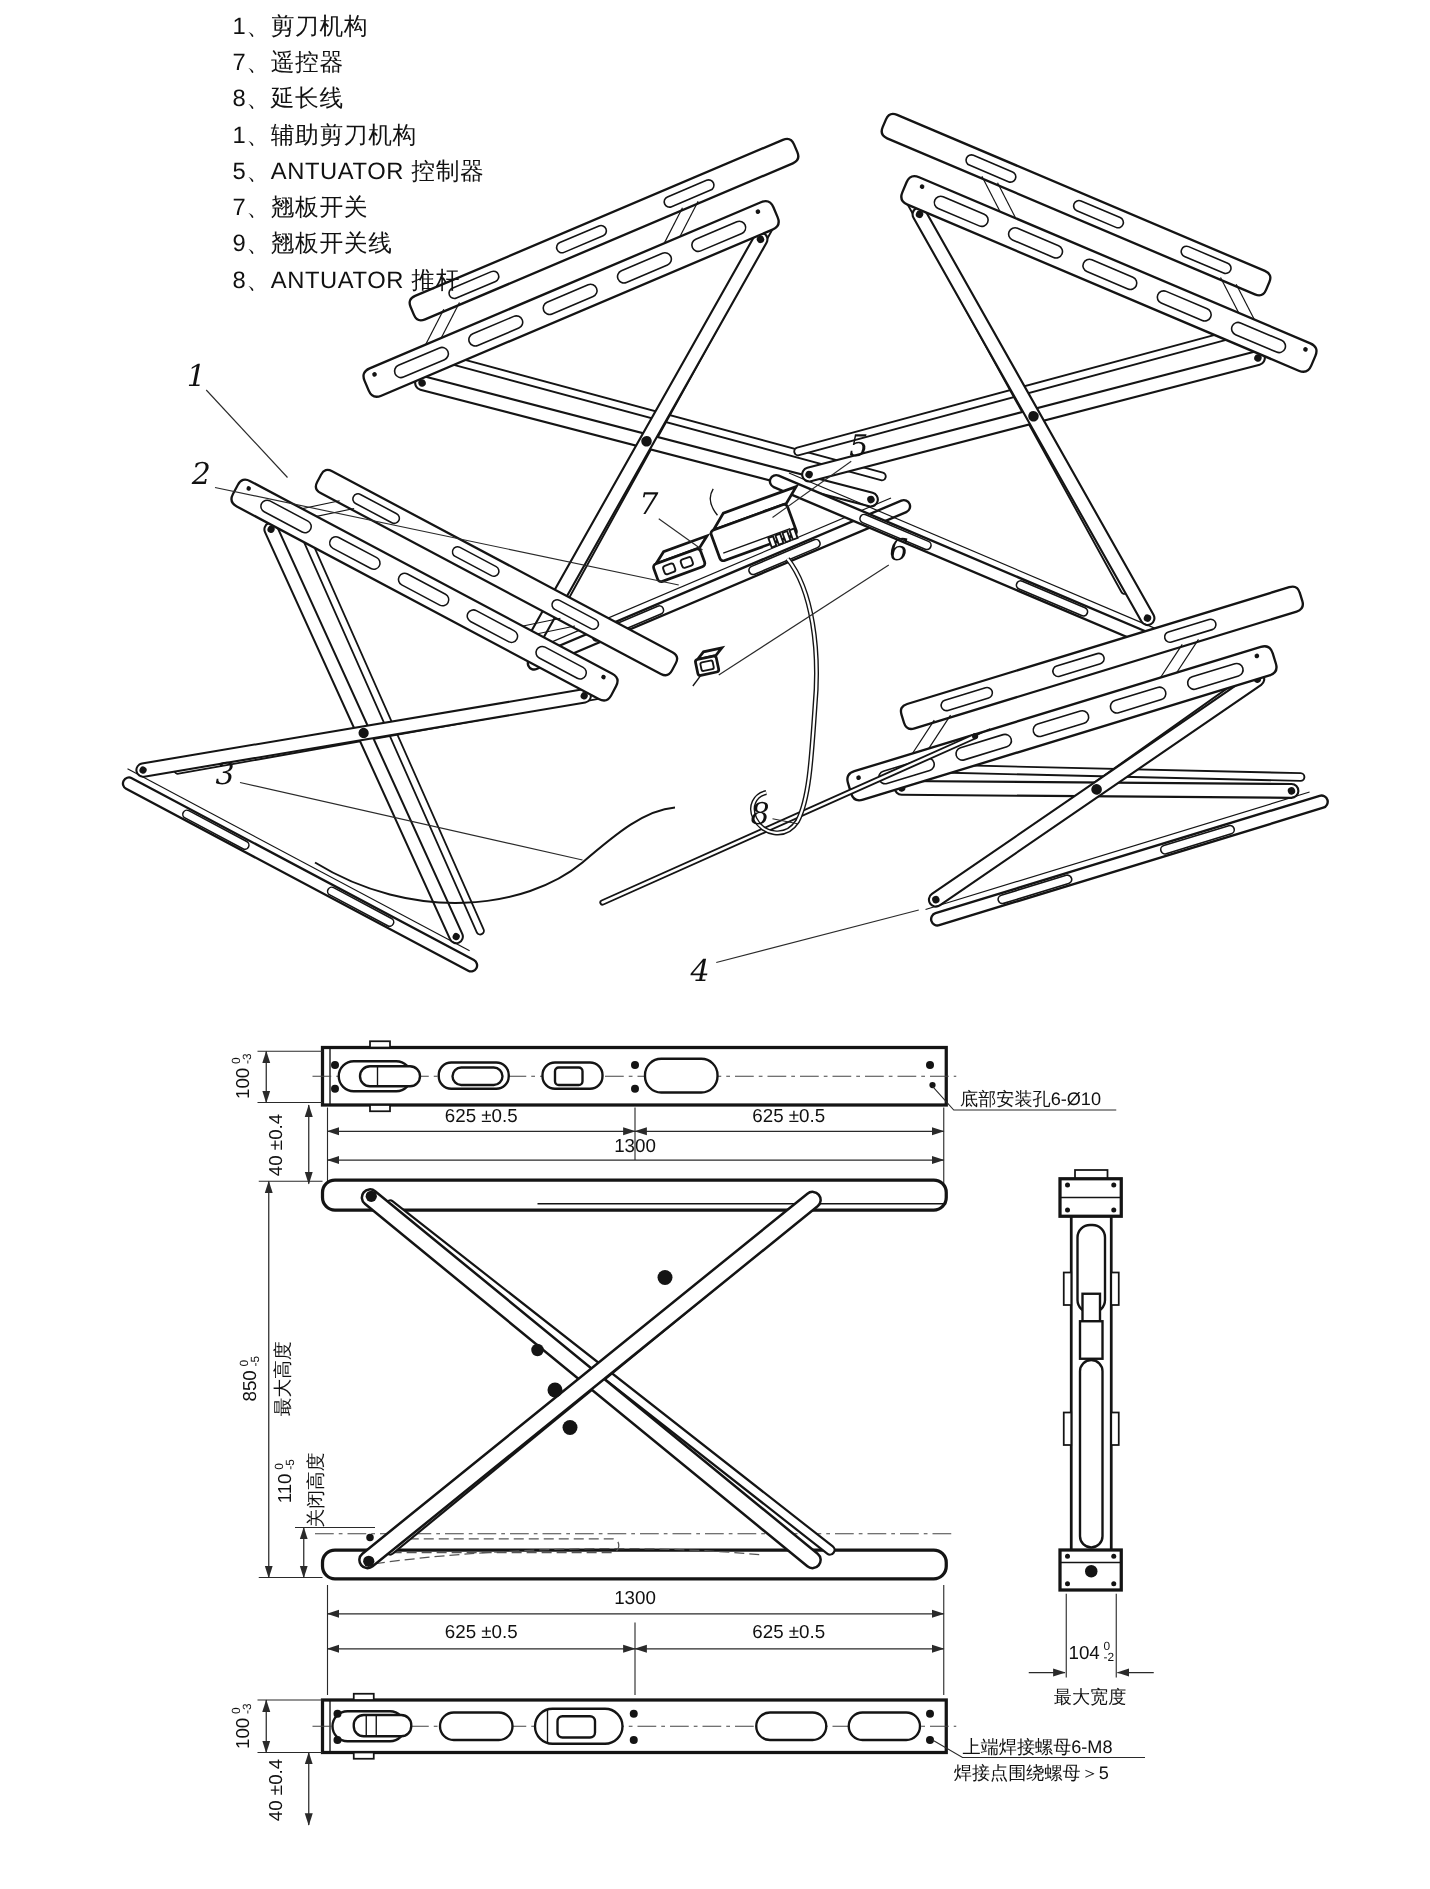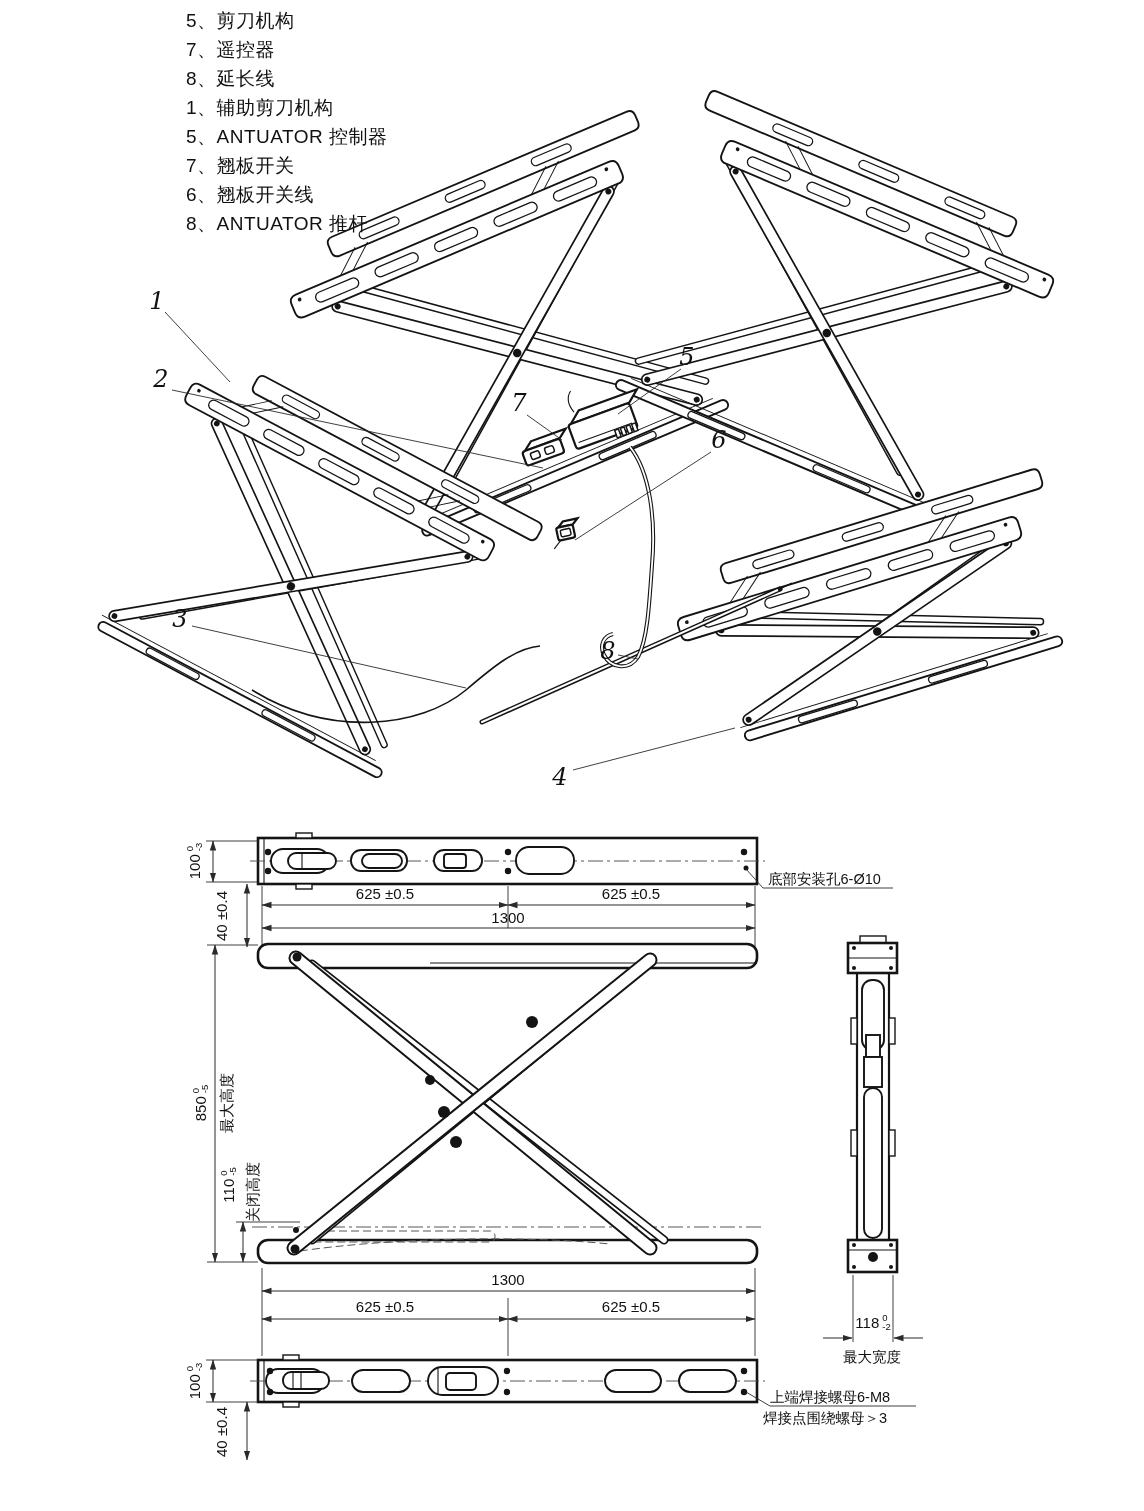--- a/index.html
+++ b/index.html
@@ -308,27 +308,27 @@
       <circle class="dot" cx="854" cy="1267" r="2"></circle>
         <circle class="dot" cx="891" cy="1267" r="2"></circle>
 
       <line class="ext" x1="853" y1="1275" x2="853" y2="1342"></line>
       <line class="ext" x1="893" y1="1275" x2="893" y2="1342"></line>
       <line class="dim" x1="823" y1="1338" x2="852" y2="1338" marker-end="url(#ar)"></line>
       <line class="dim" x1="923" y1="1338" x2="894" y2="1338" marker-end="url(#ar)"></line>
     </g>
   </svg>
 
-  <div class="t plist" style="left:186px;top:8px">5、剪刀机构</div>
+  <div class="t plist" style="left:186px;top:8px">1、剪刀机构</div>
   <div class="t plist" style="left:186px;top:37px">7、遥控器</div>
   <div class="t plist" style="left:186px;top:66px">8、延长线</div>
   <div class="t plist" style="left:186px;top:95px">1、辅助剪刀机构</div>
   <div class="t plist" style="left:186px;top:124px">5、ANTUATOR 控制器</div>
   <div class="t plist" style="left:186px;top:153px">7、翘板开关</div>
-  <div class="t plist" style="left:186px;top:182px">6、翘板开关线</div>
+  <div class="t plist" style="left:186px;top:182px">9、翘板开关线</div>
   <div class="t plist" style="left:186px;top:211px">8、ANTUATOR 推杆</div>
 
   <div class="t callout" style="left:157px;top:301px">1</div>
   <div class="t callout" style="left:161px;top:379px">2</div>
   <div class="t callout" style="left:180px;top:619px">3</div>
   <div class="t callout" style="left:560px;top:777px">4</div>
   <div class="t callout" style="left:687px;top:357px">5</div>
   <div class="t callout" style="left:719px;top:440px">6</div>
   <div class="t callout" style="left:519px;top:403px">7</div>
   <div class="t callout" style="left:608px;top:651px">8</div>
@@ -368,24 +368,24 @@
   <div class="t ctr dimtxt" style="left:631px;top:1306px">625 ±0.5</div>
   <div class="t rot dimtxt" style="left:194px;top:1381px">
     <span>100</span>
       <span class="tol">
         <span>0</span>
         <span>-3</span>
       </span>
   </div>
   <div class="t rot dimtxt" style="left:221px;top:1432px">40 ±0.4</div>
   <div class="t note" style="left:770px;top:1388px">上端焊接螺母6-M8</div>
-  <div class="t note" style="left:763px;top:1409px">焊接点围绕螺母＞3</div>
+  <div class="t note" style="left:763px;top:1409px">焊接点围绕螺母＞5</div>
 
   <div class="t ctr dimtxt" style="left:873px;top:1322px">
-    <span>118</span>
+    <span>104</span>
       <span class="tol">
         <span>0</span>
         <span>-2</span>
       </span>
   </div>
   <div class="t note" style="left:843px;top:1348px">最大宽度</div>
 
 </div>
 
 </body></html>

